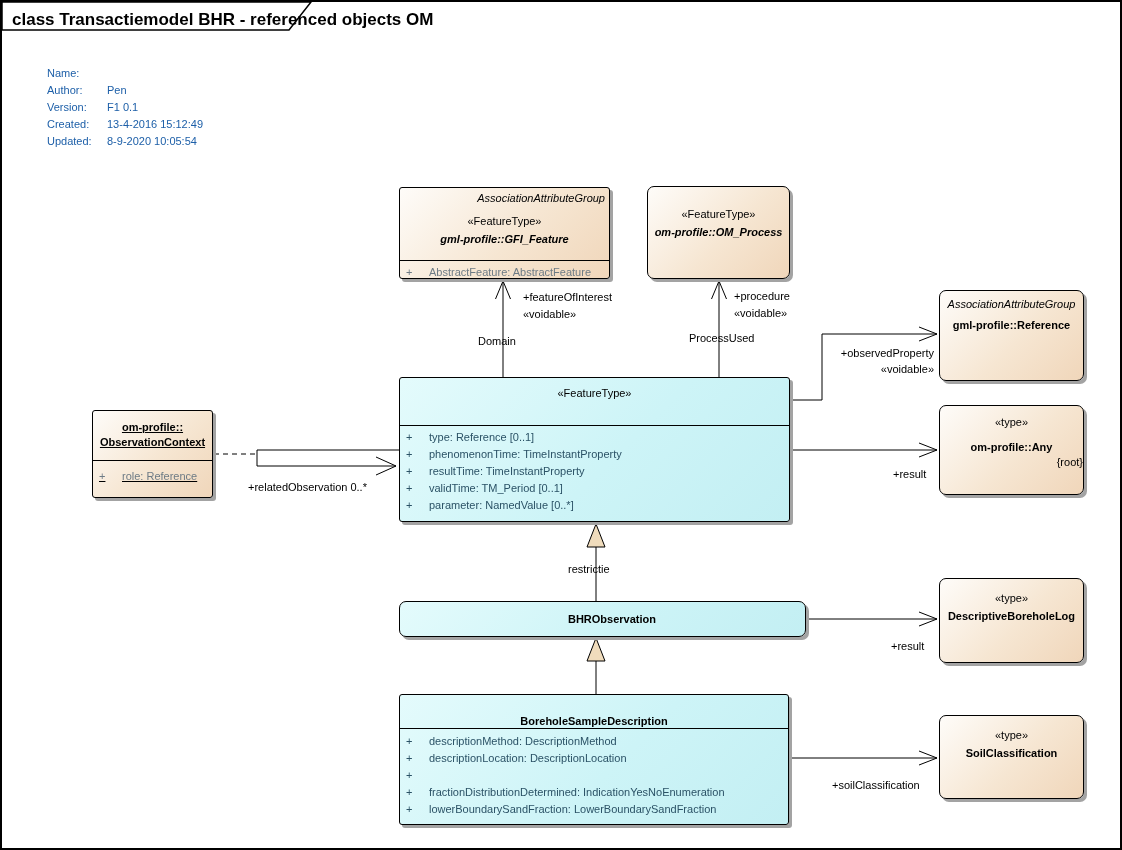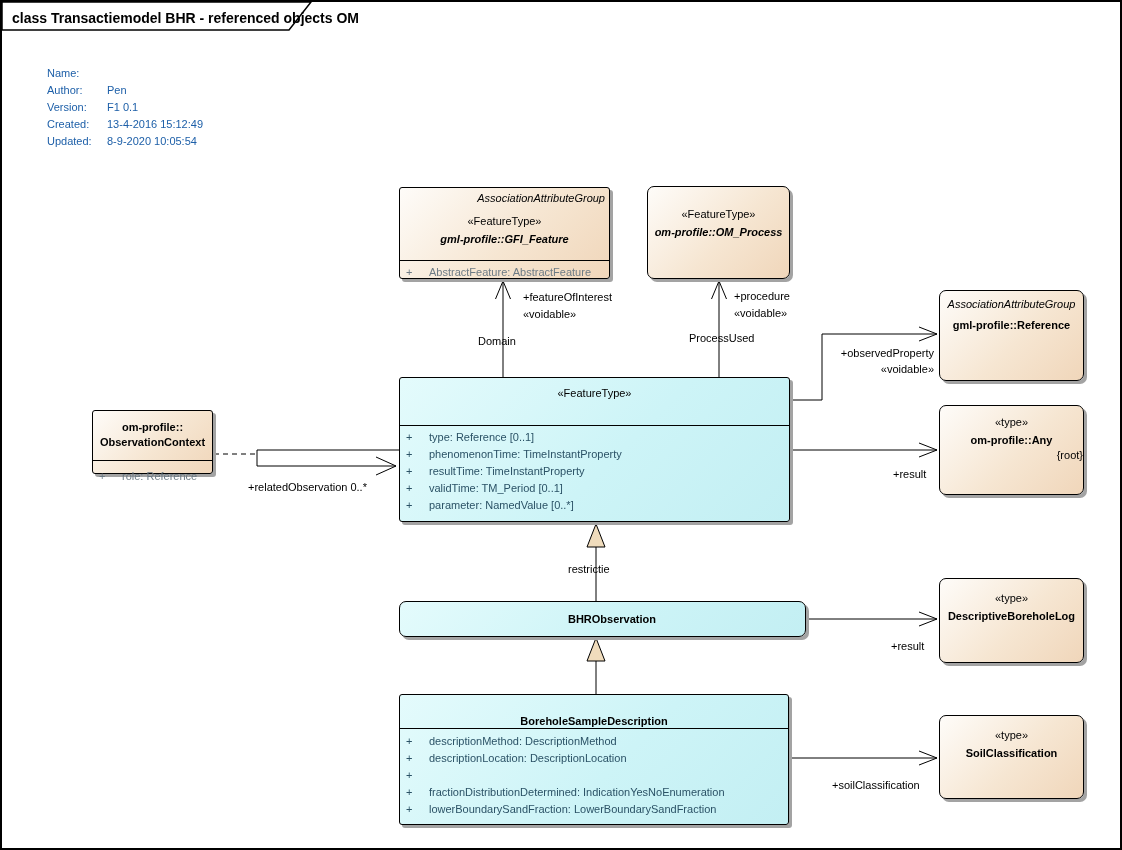--- a/index.html
+++ b/index.html
@@ -3,21 +3,21 @@
 <meta charset="utf-8">
 <style>
   html,body{margin:0;padding:0;background:#fff;}
   #canvas{
     position:relative;width:1122px;height:850px;box-sizing:border-box;
     border:2px solid #000;background:#ffffff;overflow:hidden;
     font-family:"Liberation Sans",sans-serif;font-size:11px;color:#000;
   }
   #wires{position:absolute;left:0;top:0;width:1122px;height:850px;}
   .tab-label{
-    position:absolute;left:10px;top:8px;font-weight:bold;font-size:14px;white-space:nowrap;
+    position:absolute;left:10px;top:8px;font-weight:bold;font-size:17px;white-space:nowrap;
   }
   .metadata{position:absolute;left:45px;top:63px;color:#1d5fa8;line-height:17px;}
   .metadata .mrow{display:flex;}
   .metadata .mlabel{width:60px;}
   .box{
     position:absolute;box-sizing:border-box;border:1px solid #000;
     box-shadow:3px 3px 0 #a3a3a3;line-height:15px;
   }
   .cream{background:linear-gradient(135deg,#fefcf9 0%,#f6e6d2 55%,#f0d6ba 100%);}
   .cyan{background:linear-gradient(135deg,#e4fbfc 0%,#cdf4f7 55%,#c3eff3 100%);}
@@ -164,36 +164,36 @@
         <span class="vis">+</span>
         <span>validTime: TM_Period [0..1]</span>
       </div>
       <div class="attr">
         <span class="vis">+</span>
         <span>parameter: NamedValue [0..*]</span>
       </div>
     </div>
   </div>
 
-  <div class="box cream r3" style="left:90px;top:408px;width:121px;height:64px;">
+  <div class="box cream r3" style="left:90px;top:408px;width:121px;height:88px;text-decoration:underline;">
     <div style="height:49px;padding-top:9px;box-sizing:border-box;">
       <div class="cname">om-profile::</div>
       <div class="cname">ObservationContext</div>
     </div>
     <div class="sep attrs attr-gray" style="padding-top:7px;">
       <div class="attr">
         <span class="vis">+</span>
         <span>role: Reference</span>
       </div>
     </div>
   </div>
 
   <div class="box cream r8" style="left:937px;top:403px;width:145px;height:90px;padding-top:9px;">
     <div class="stereo">«type»</div>
-    <div class="cname" style="margin-top:3px;">om-profile::Any</div>
+    <div class="cname" style="margin-top:10px;">om-profile::Any</div>
     <div class="rootc">{root}</div>
   </div>
 
   <div class="box cyan r8" style="left:397px;top:599px;width:407px;height:36px;padding-left:19px;">
     <div class="vcenter cname">BHRObservation</div>
   </div>
 
   <div class="box cream r8" style="left:937px;top:576px;width:145px;height:85px;padding-top:12px;">
     <div class="stereo">«type»</div>
     <div class="cname" style="margin-top:3px;">DescriptiveBoreholeLog</div>

